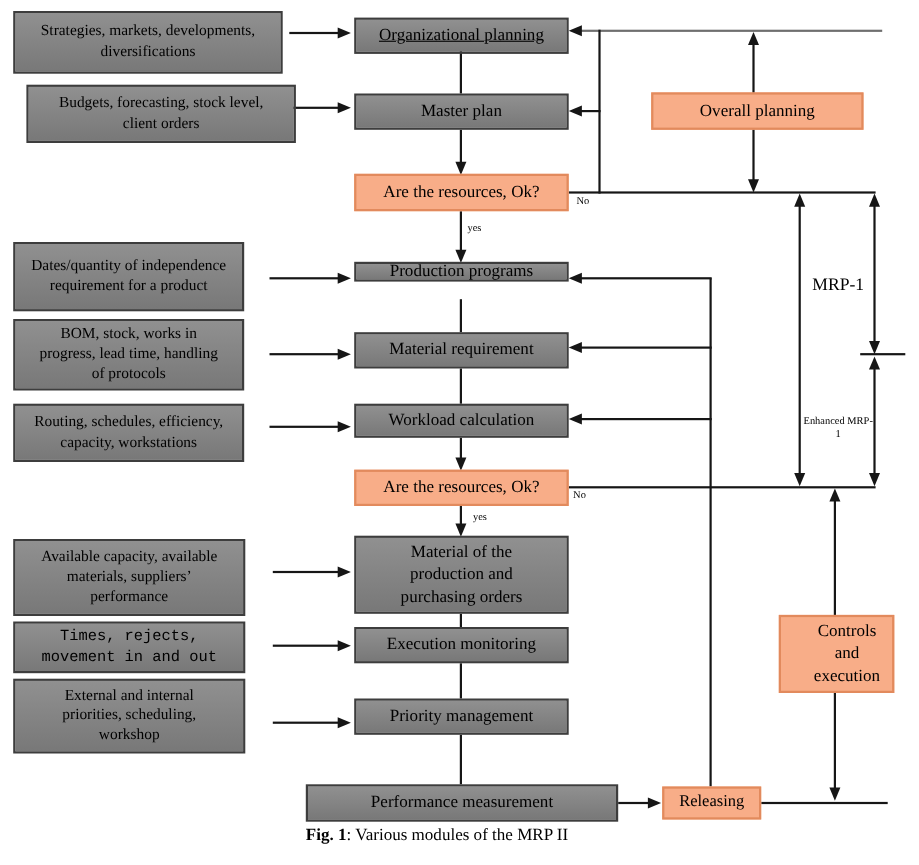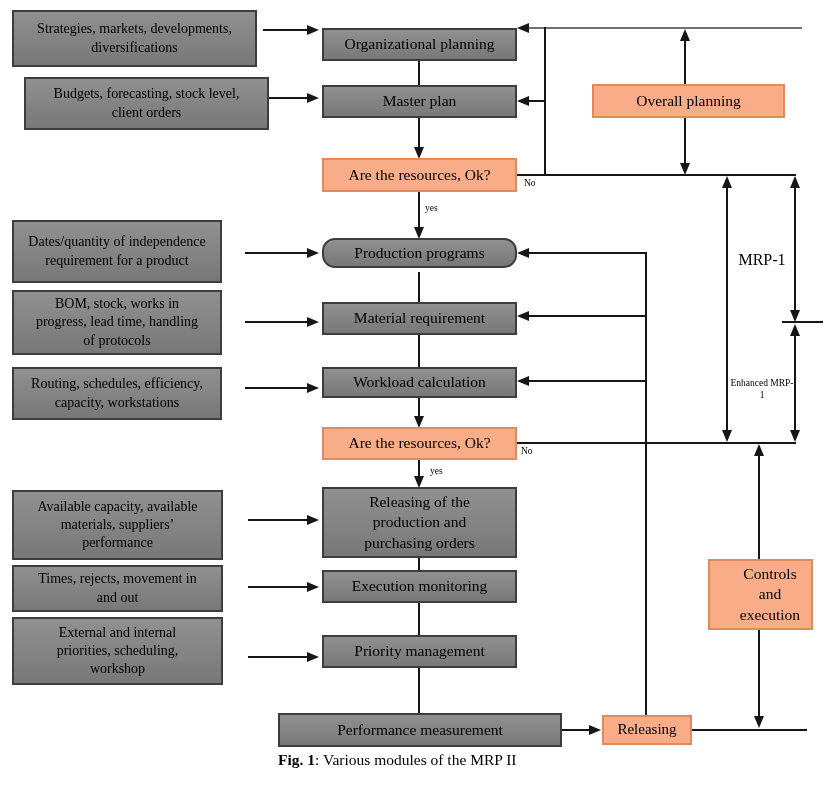--- a/index.html
+++ b/index.html
@@ -118,44 +118,44 @@
     </div>
   <div class="box gbox fs-left" style="left:12px;top:290px;width:210px;height:65px;">
       <span style="max-width:175px;">BOM, stock, works in progress, lead time, handling of protocols</span>
     </div>
   <div class="box gbox fs-left" style="left:12px;top:367px;width:210px;height:53px;">
       <span>Routing, schedules, efficiency, capacity, workstations</span>
     </div>
   <div class="box gbox fs-left" style="left:12px;top:490px;width:211px;height:70px;">
       <span style="max-width:180px;">Available capacity, available materials, suppliers’ performance</span>
     </div>
-  <div class="box gbox fs-left" style="left:12px;top:565px;width:211px;height:47px;">
+  <div class="box gbox fs-left" style="left:12px;top:565px;width:211px;height:47px;font-family:Liberation Mono, monospace;">
       <span style="max-width:170px;">Times, rejects, movement in and out</span>
     </div>
   <div class="box gbox fs-left" style="left:12px;top:617px;width:211px;height:68px;">
       <span style="max-width:160px;">External and internal priorities, scheduling, workshop</span>
     </div>
 
-  <div class="box gbox fs-mid" style="left:322px;top:28px;width:195px;height:33px;">
+  <div class="box gbox fs-mid" style="left:322px;top:16px;width:195px;height:33px;text-decoration:underline;">
       <span>Organizational planning</span>
     </div>
   <div class="box gbox fs-mid" style="left:322px;top:85px;width:195px;height:33px;">
       <span>Master plan</span>
     </div>
-  <div class="box gbox fs-mid" style="left:322px;top:238px;width:195px;height:30px;border-radius:13px;">
+  <div class="box gbox fs-mid" style="left:322px;top:238px;width:195px;height:18px;">
       <span>Production programs</span>
     </div>
   <div class="box gbox fs-mid" style="left:322px;top:302px;width:195px;height:33px;text-align:center;">
       <span>Material requirement</span>
     </div>
   <div class="box gbox fs-mid" style="left:322px;top:367px;width:195px;height:31px;">
       <span>Workload calculation</span>
     </div>
   <div class="box gbox fs-mid" style="left:322px;top:487px;width:195px;height:71px;">
-      <span style="max-width:140px;">Releasing of the production and purchasing orders</span>
+      <span style="max-width:140px;">Material of the production and purchasing orders</span>
     </div>
   <div class="box gbox fs-mid" style="left:322px;top:570px;width:195px;height:33px;">
       <span>Execution monitoring</span>
     </div>
   <div class="box gbox fs-mid" style="left:322px;top:635px;width:195px;height:33px;">
       <span>Priority management</span>
     </div>
   <div class="box gbox fs-mid" style="left:278px;top:713px;width:284px;height:34px;">
       <span>Performance measurement</span>
     </div>

